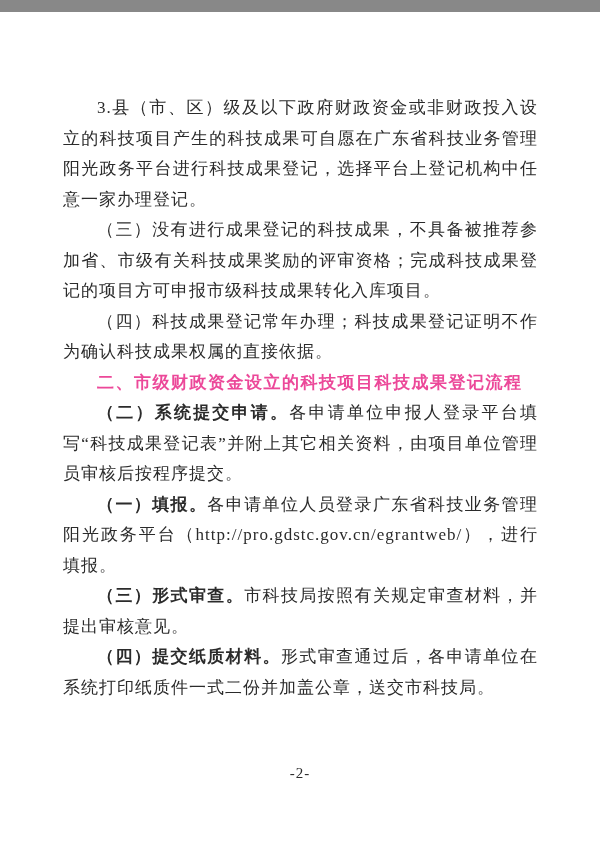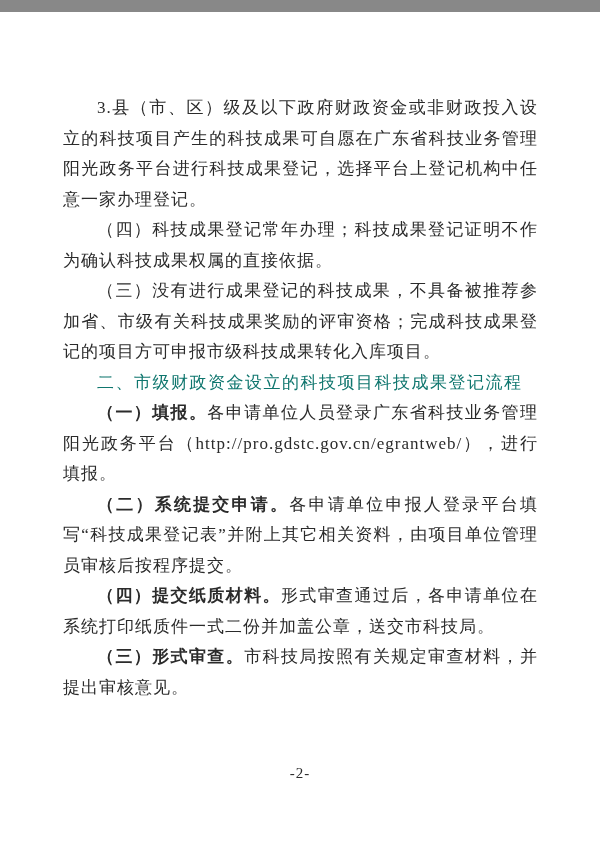--- a/index.html
+++ b/index.html
@@ -28,24 +28,24 @@
   }
   .doc p {
     margin: 0;
     text-indent: 2em;
     text-align: justify;
     text-align-last: left;
     text-justify: inter-character;
   }
   .doc p.heading {
     font-family: "Liberation Sans", "DejaVu Sans", sans-serif;
-    font-weight: normal;
+    font-weight: bold;
     letter-spacing: 1.5px;
     text-align: right;
-    color: #0f766e;
+    color: #ec4899;
   }
   .doc .lead {
     font-weight: bold;
   }
   .doc .lead:empty {
     display: none;
   }
   .footer {
     position: absolute;
     top: 753px;
@@ -56,22 +56,22 @@
     letter-spacing: 1px;
     color: #2b2b2b;
   }
 </style>
 </head>
 <body>
 
 <div class="page">
   <div class="doc" id="doc">
       <p><span>3.县（市、区）级及以下政府财政资金或非财政投入设立的科技项目产生的科技成果可自愿在广东省科技业务管理阳光政务平台进行科技成果登记，选择平台上登记机构中任意一家办理登记。</span></p>
+      <p><span>（三）没有进行成果登记的科技成果，不具备被推荐参加省、市级有关科技成果奖励的评审资格；完成科技成果登记的项目方可申报市级科技成果转化入库项目。</span></p>
       <p><span>（四）科技成果登记常年办理；科技成果登记证明不作为确认科技成果权属的直接依据。</span></p>
-      <p><span>（三）没有进行成果登记的科技成果，不具备被推荐参加省、市级有关科技成果奖励的评审资格；完成科技成果登记的项目方可申报市级科技成果转化入库项目。</span></p>
       <p class="heading"><span>二、市级财政资金设立的科技项目科技成果登记流程</span></p>
+      <p><span class="lead">（二）系统提交申请。</span><span>各申请单位申报人登录平台填写“科技成果登记表”并附上其它相关资料，由项目单位管理员审核后按程序提交。</span></p>
       <p><span class="lead">（一）填报。</span><span>各申请单位人员登录广东省科技业务管理阳光政务平台（http://pro.gdstc.gov.cn/egrantweb/），进行填报。</span></p>
-      <p><span class="lead">（二）系统提交申请。</span><span>各申请单位申报人登录平台填写“科技成果登记表”并附上其它相关资料，由项目单位管理员审核后按程序提交。</span></p>
+      <p><span class="lead">（三）形式审查。</span><span>市科技局按照有关规定审查材料，并提出审核意见。</span></p>
       <p><span class="lead">（四）提交纸质材料。</span><span>形式审查通过后，各申请单位在系统打印纸质件一式二份并加盖公章，送交市科技局。</span></p>
-      <p><span class="lead">（三）形式审查。</span><span>市科技局按照有关规定审查材料，并提出审核意见。</span></p>
     </div>
   <div class="footer">-2-</div>
 </div>
 
 </body></html>

